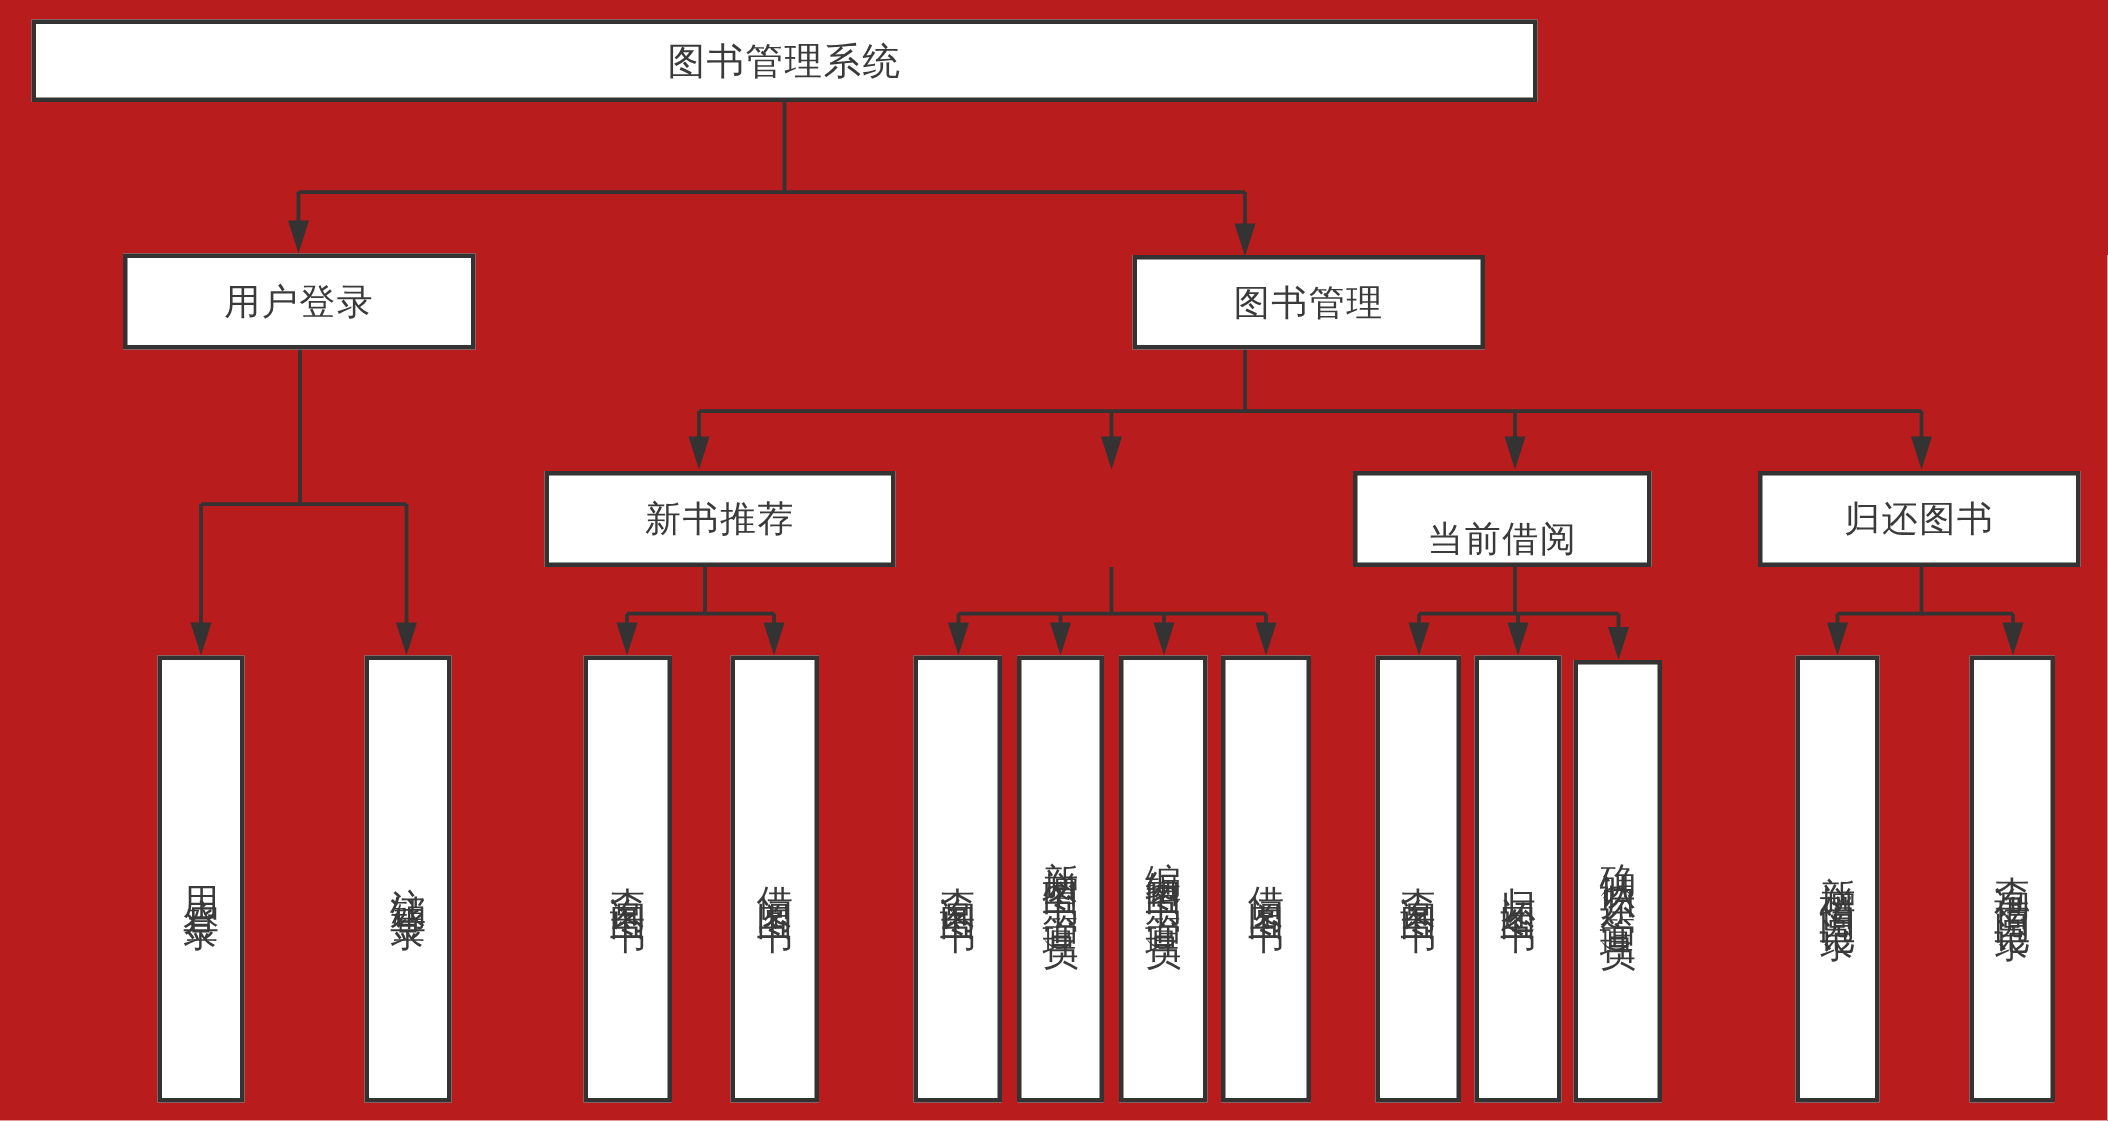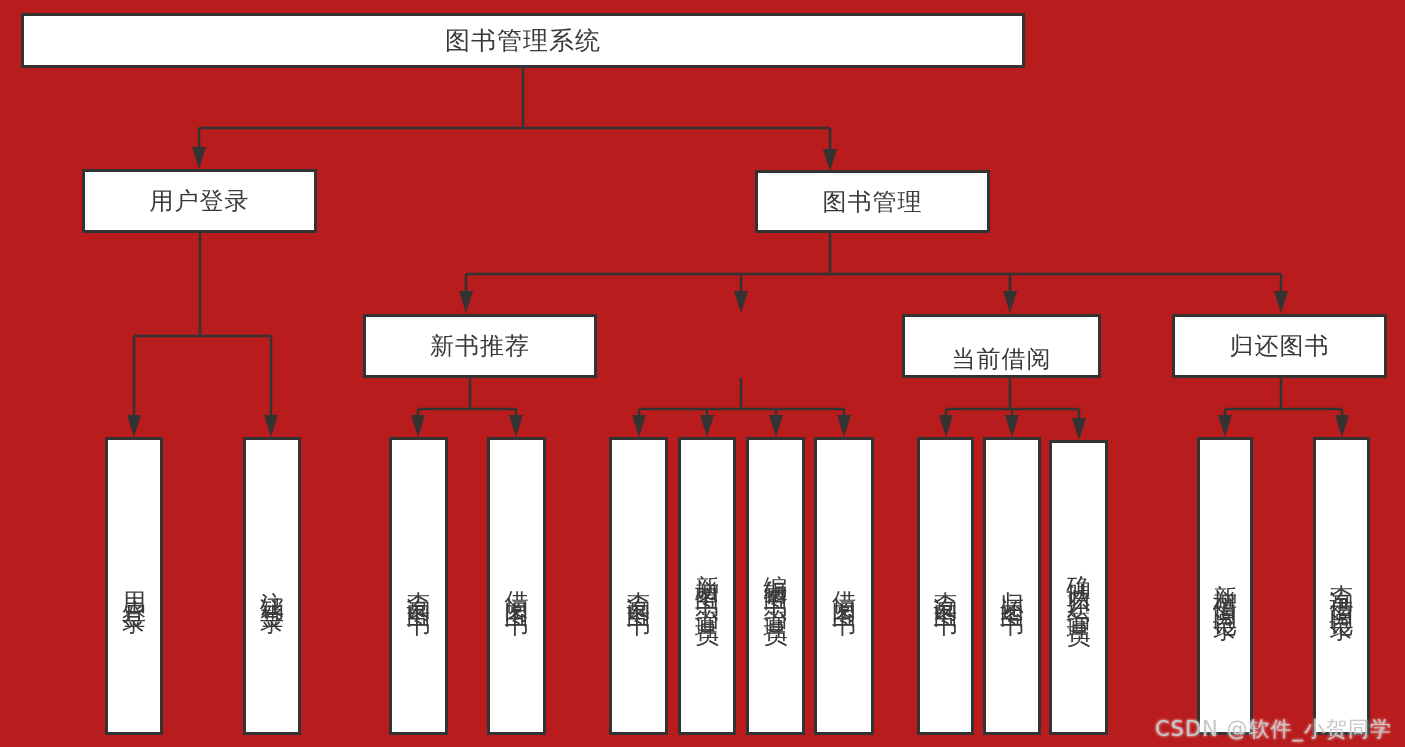--- a/index.html
+++ b/index.html
@@ -126,14 +126,13 @@
     <span class="vtext">确认归还（管理员）</span>
   </div>
 
   <div class="vbox" style="left:1197px;top:437px;width:56px;height:298px;">
     <span class="vtext">新增借阅记录</span>
   </div>
   <div class="vbox" style="left:1313px;top:437px;width:57px;height:298px;">
     <span class="vtext">查询借阅记录</span>
   </div>
 
-  <div id="watermark">CSDN @软件_小贺同学</div>
 </div>
 
 </body></html>

